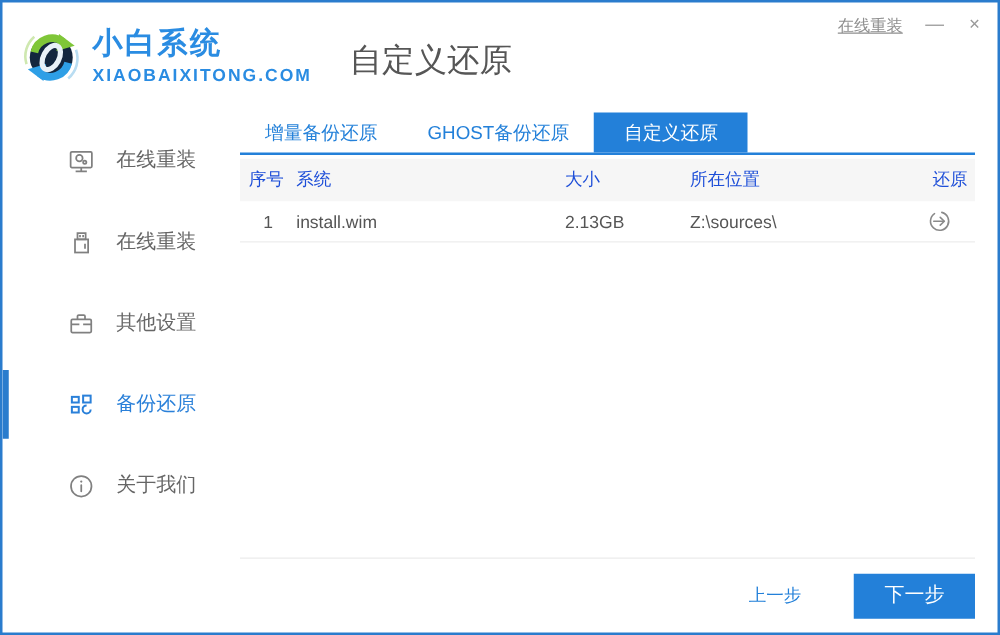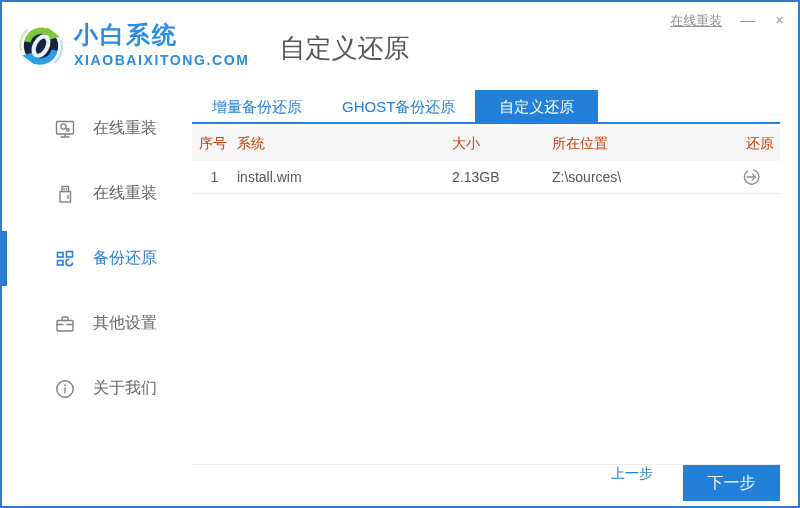--- a/index.html
+++ b/index.html
@@ -39,32 +39,32 @@
   .content{ flex:1; display:flex; flex-direction:column; padding-right:18px; min-width:0; }
 
   
   .tabbar{ display:flex; height:34px; margin-top:2px; border-bottom:2px solid #2380d9; }
   .tab{ padding:0 20px; line-height:33px; font-size:15px; color:#2380d9; cursor:pointer; white-space:nowrap; }
   .tab.active{ background:#2380d9; color:#fff; padding:0 24px; }
 
   
   .table{ margin-top:3px; }
   .trow{ display:grid; grid-template-columns:45px 215px 100px 168px 1fr; align-items:center; }
-  .thead{ height:34px; background:#f6f6f6; color:#c2410c; font-size:14px; }
+  .thead{ height:34px; background:#f6f6f6; color:#1d4ed8; font-size:14px; }
   .thead .c1{ padding-left:7px; }
   .tdata{ height:33px; border-bottom:1px solid #ededed; color:#555; font-size:14px; }
   .c1{ }
   .tdata .c1{ text-align:center; }
   .c5{ text-align:right; padding-right:6px; }
   .restore-btn{ display:inline-flex; margin-right:12px; cursor:pointer; vertical-align:middle; }
 
   .spacer{ flex:1; }
 
   
-  .footer{ height:42px; border-top:1px solid #ececec; display:flex; justify-content:flex-end; gap:30px; flex:0 0 auto; }
+  .footer{ height:60px; border-top:1px solid #ececec; display:flex; align-items:center; justify-content:flex-end; gap:42px; flex:0 0 auto; }
   .prev-btn{ color:#2380d9; font-size:14px; cursor:pointer; }
   .next-btn{ width:97px; height:36px; background:#2380d9; color:#fff; font-size:16px; display:flex; align-items:center; justify-content:center; cursor:pointer; }
 </style>
 </head>
 <body>
 
 <div class="window">
 
   <div class="header">
     <div class="logo">
@@ -111,41 +111,41 @@
         <span class="sicon">
           <svg viewBox="0 0 22 22" width="22" height="22" fill="none" stroke="currentColor" stroke-width="1.4">
             <rect x="6" y="8.5" width="10.5" height="10.5"></rect>
             <rect x="8" y="3.5" width="6.5" height="5"></rect>
             <path d="M10,5 v1.8 M12.5,5 v1.8 M14,12 v4"></path>
           </svg>
         </span>
         <span>在线重装</span>
       </div>
 
+      <div class="side-item">
+        <span class="sicon">
+          <svg viewBox="0 0 22 22" width="22" height="22" fill="none" stroke="currentColor" stroke-width="1.4">
+            <rect x="3" y="7.5" width="16" height="10.5" rx="1"></rect>
+            <path d="M8,7.5 V5 a1,1 0 0 1 1,-1 h4 a1,1 0 0 1 1,1 v2.5"></path>
+            <path d="M3,11.5 h6.5 M12.5,11.5 H19"></path>
+          </svg>
+        </span>
+        <span>其他设置</span>
+      </div>
+
       <div class="side-item active">
         <span class="sicon">
           <svg viewBox="0 0 22 22" width="22" height="22" fill="none" stroke="currentColor" stroke-width="1.6">
             <rect x="3.5" y="4.5" width="5.5" height="4.5"></rect>
             <rect x="12.5" y="3.5" width="6" height="5.5"></rect>
             <rect x="3.5" y="12.5" width="5.5" height="4.5"></rect>
             <path d="M18.5,14.5 a3.2,3.2 0 1 1 -3.2,-3.2"></path>
           </svg>
         </span>
         <span>备份还原</span>
-      </div>
-
-      <div class="side-item">
-        <span class="sicon">
-          <svg viewBox="0 0 22 22" width="22" height="22" fill="none" stroke="currentColor" stroke-width="1.4">
-            <rect x="3" y="7.5" width="16" height="10.5" rx="1"></rect>
-            <path d="M8,7.5 V5 a1,1 0 0 1 1,-1 h4 a1,1 0 0 1 1,1 v2.5"></path>
-            <path d="M3,11.5 h6.5 M12.5,11.5 H19"></path>
-          </svg>
-        </span>
-        <span>其他设置</span>
       </div>
 
       <div class="side-item">
         <span class="sicon">
           <svg viewBox="0 0 22 22" width="22" height="22" fill="none" stroke="currentColor" stroke-width="1.4">
             <circle cx="11" cy="11" r="8.2"></circle>
             <path d="M11,10 v5" stroke-linecap="round"></path>
             <circle cx="11" cy="7.2" r="0.9" fill="currentColor" stroke="none"></circle>
           </svg>
         </span>

